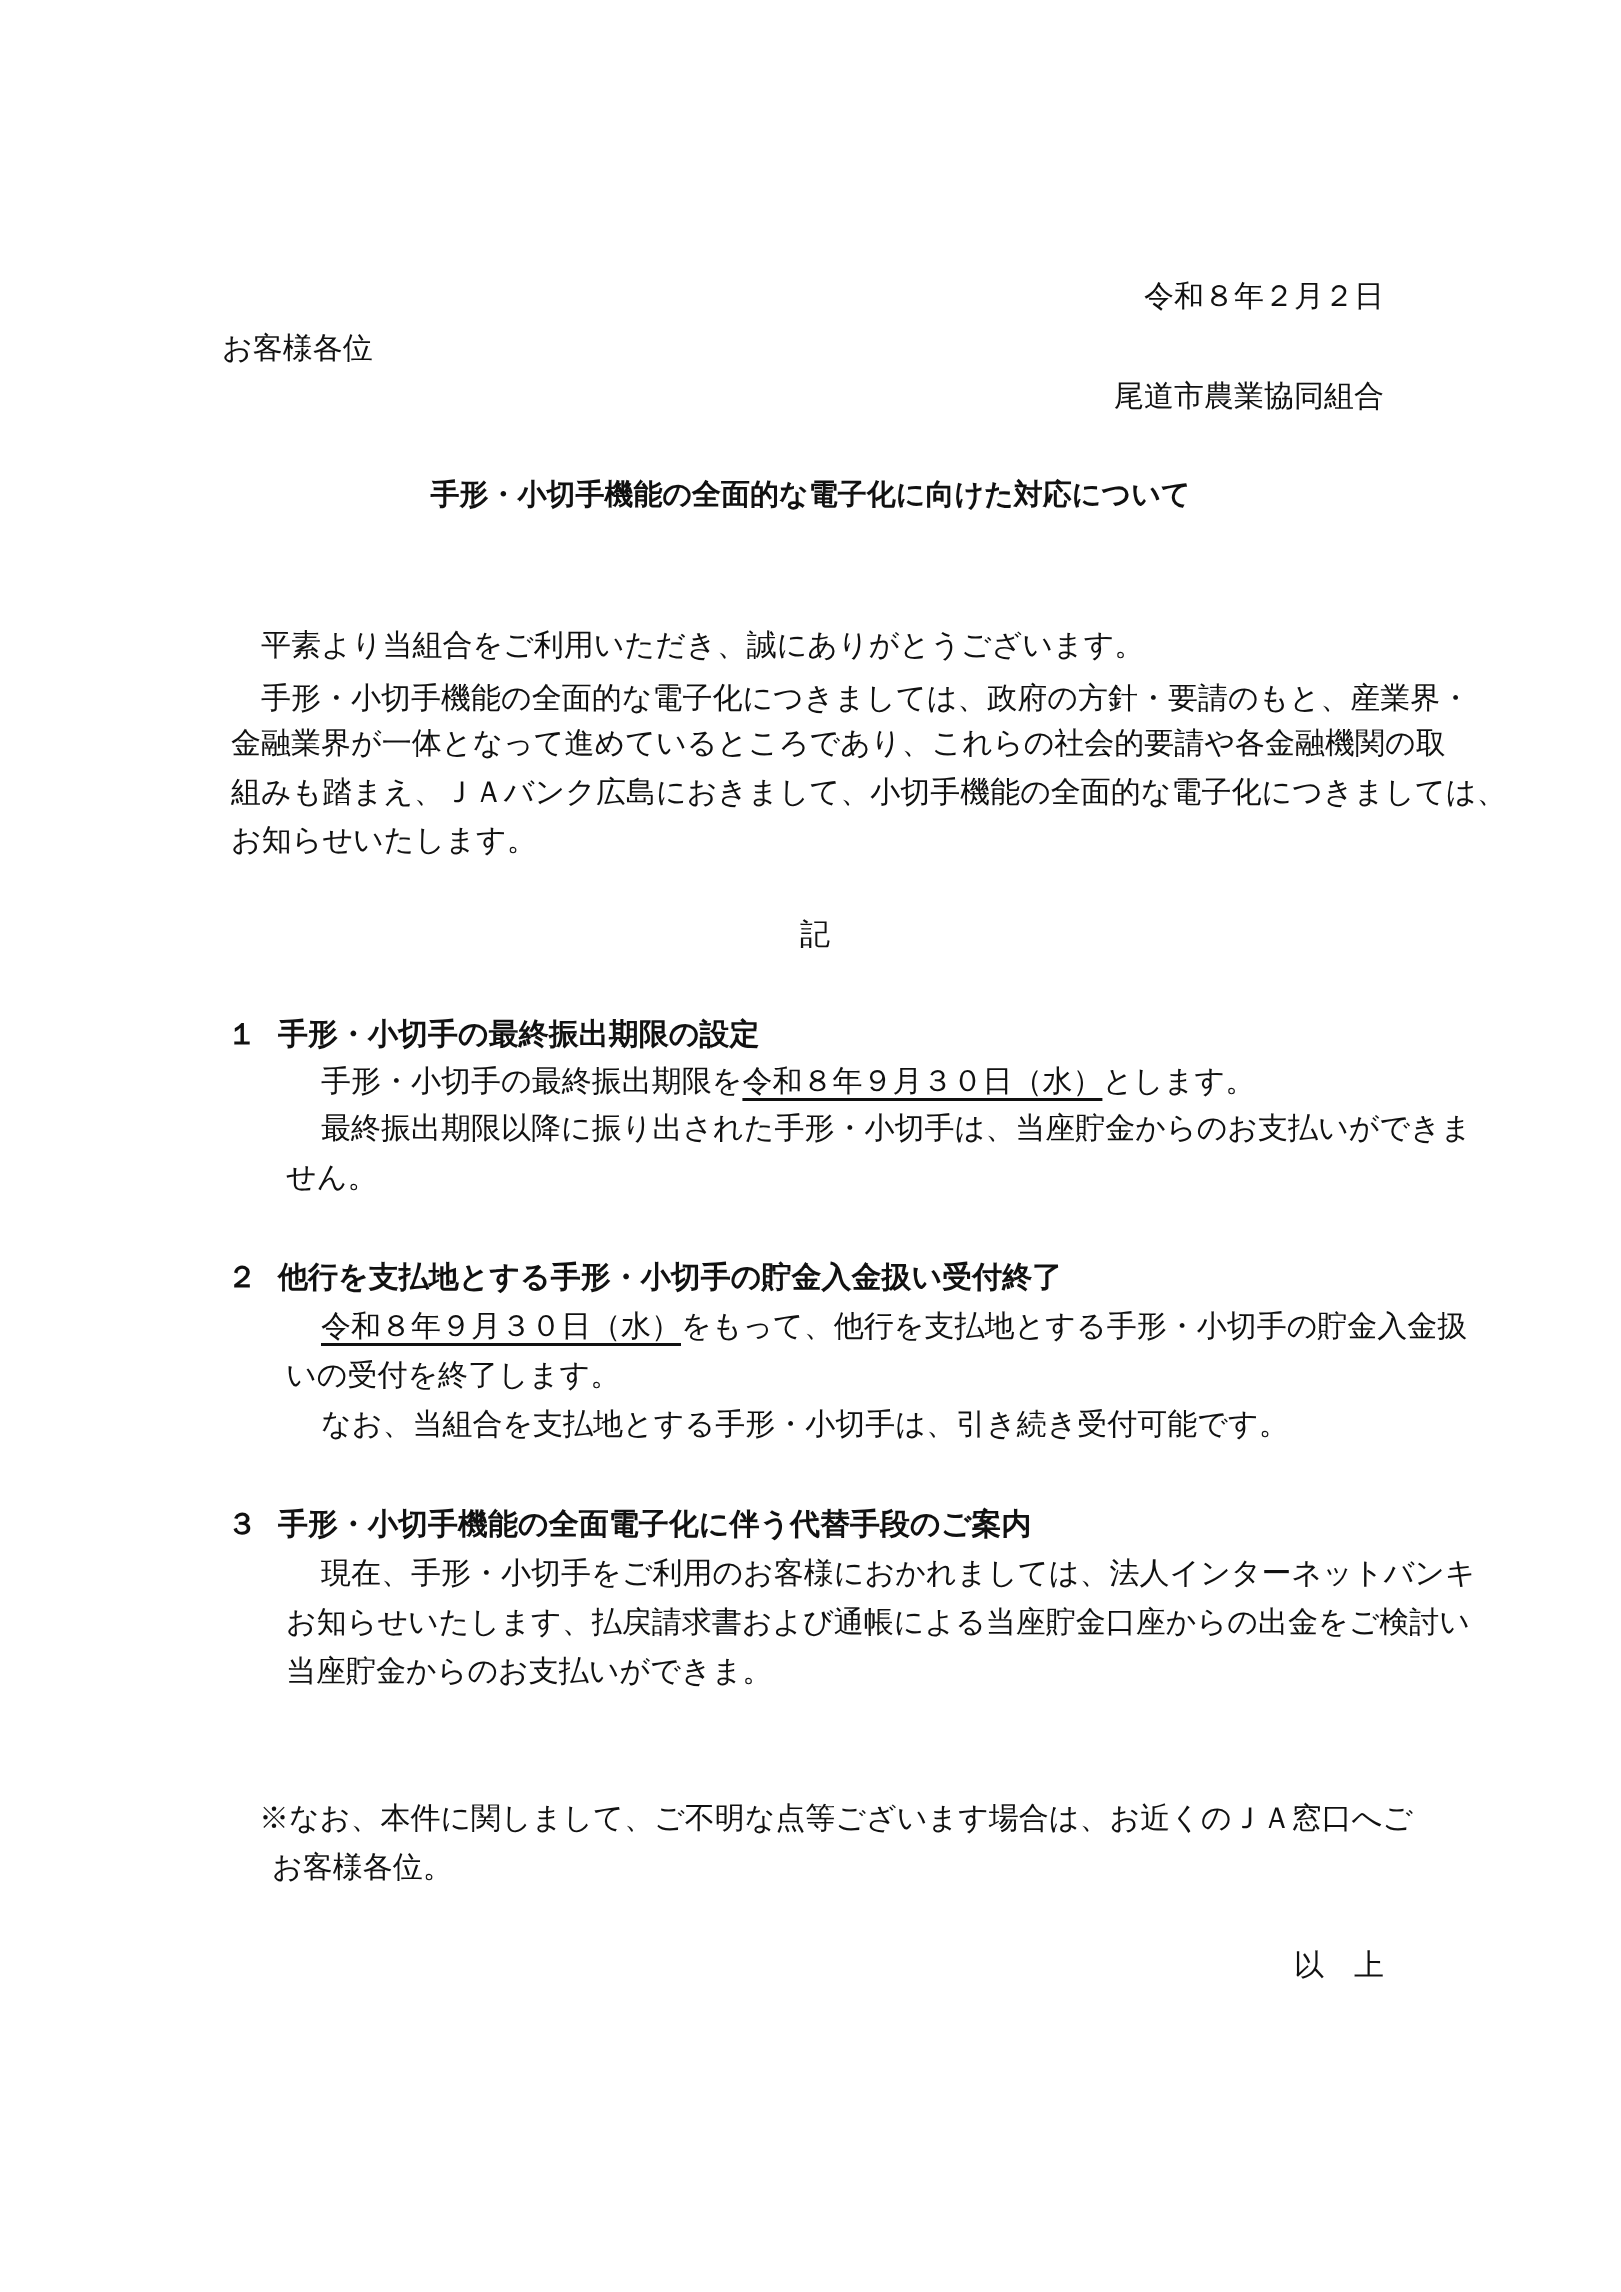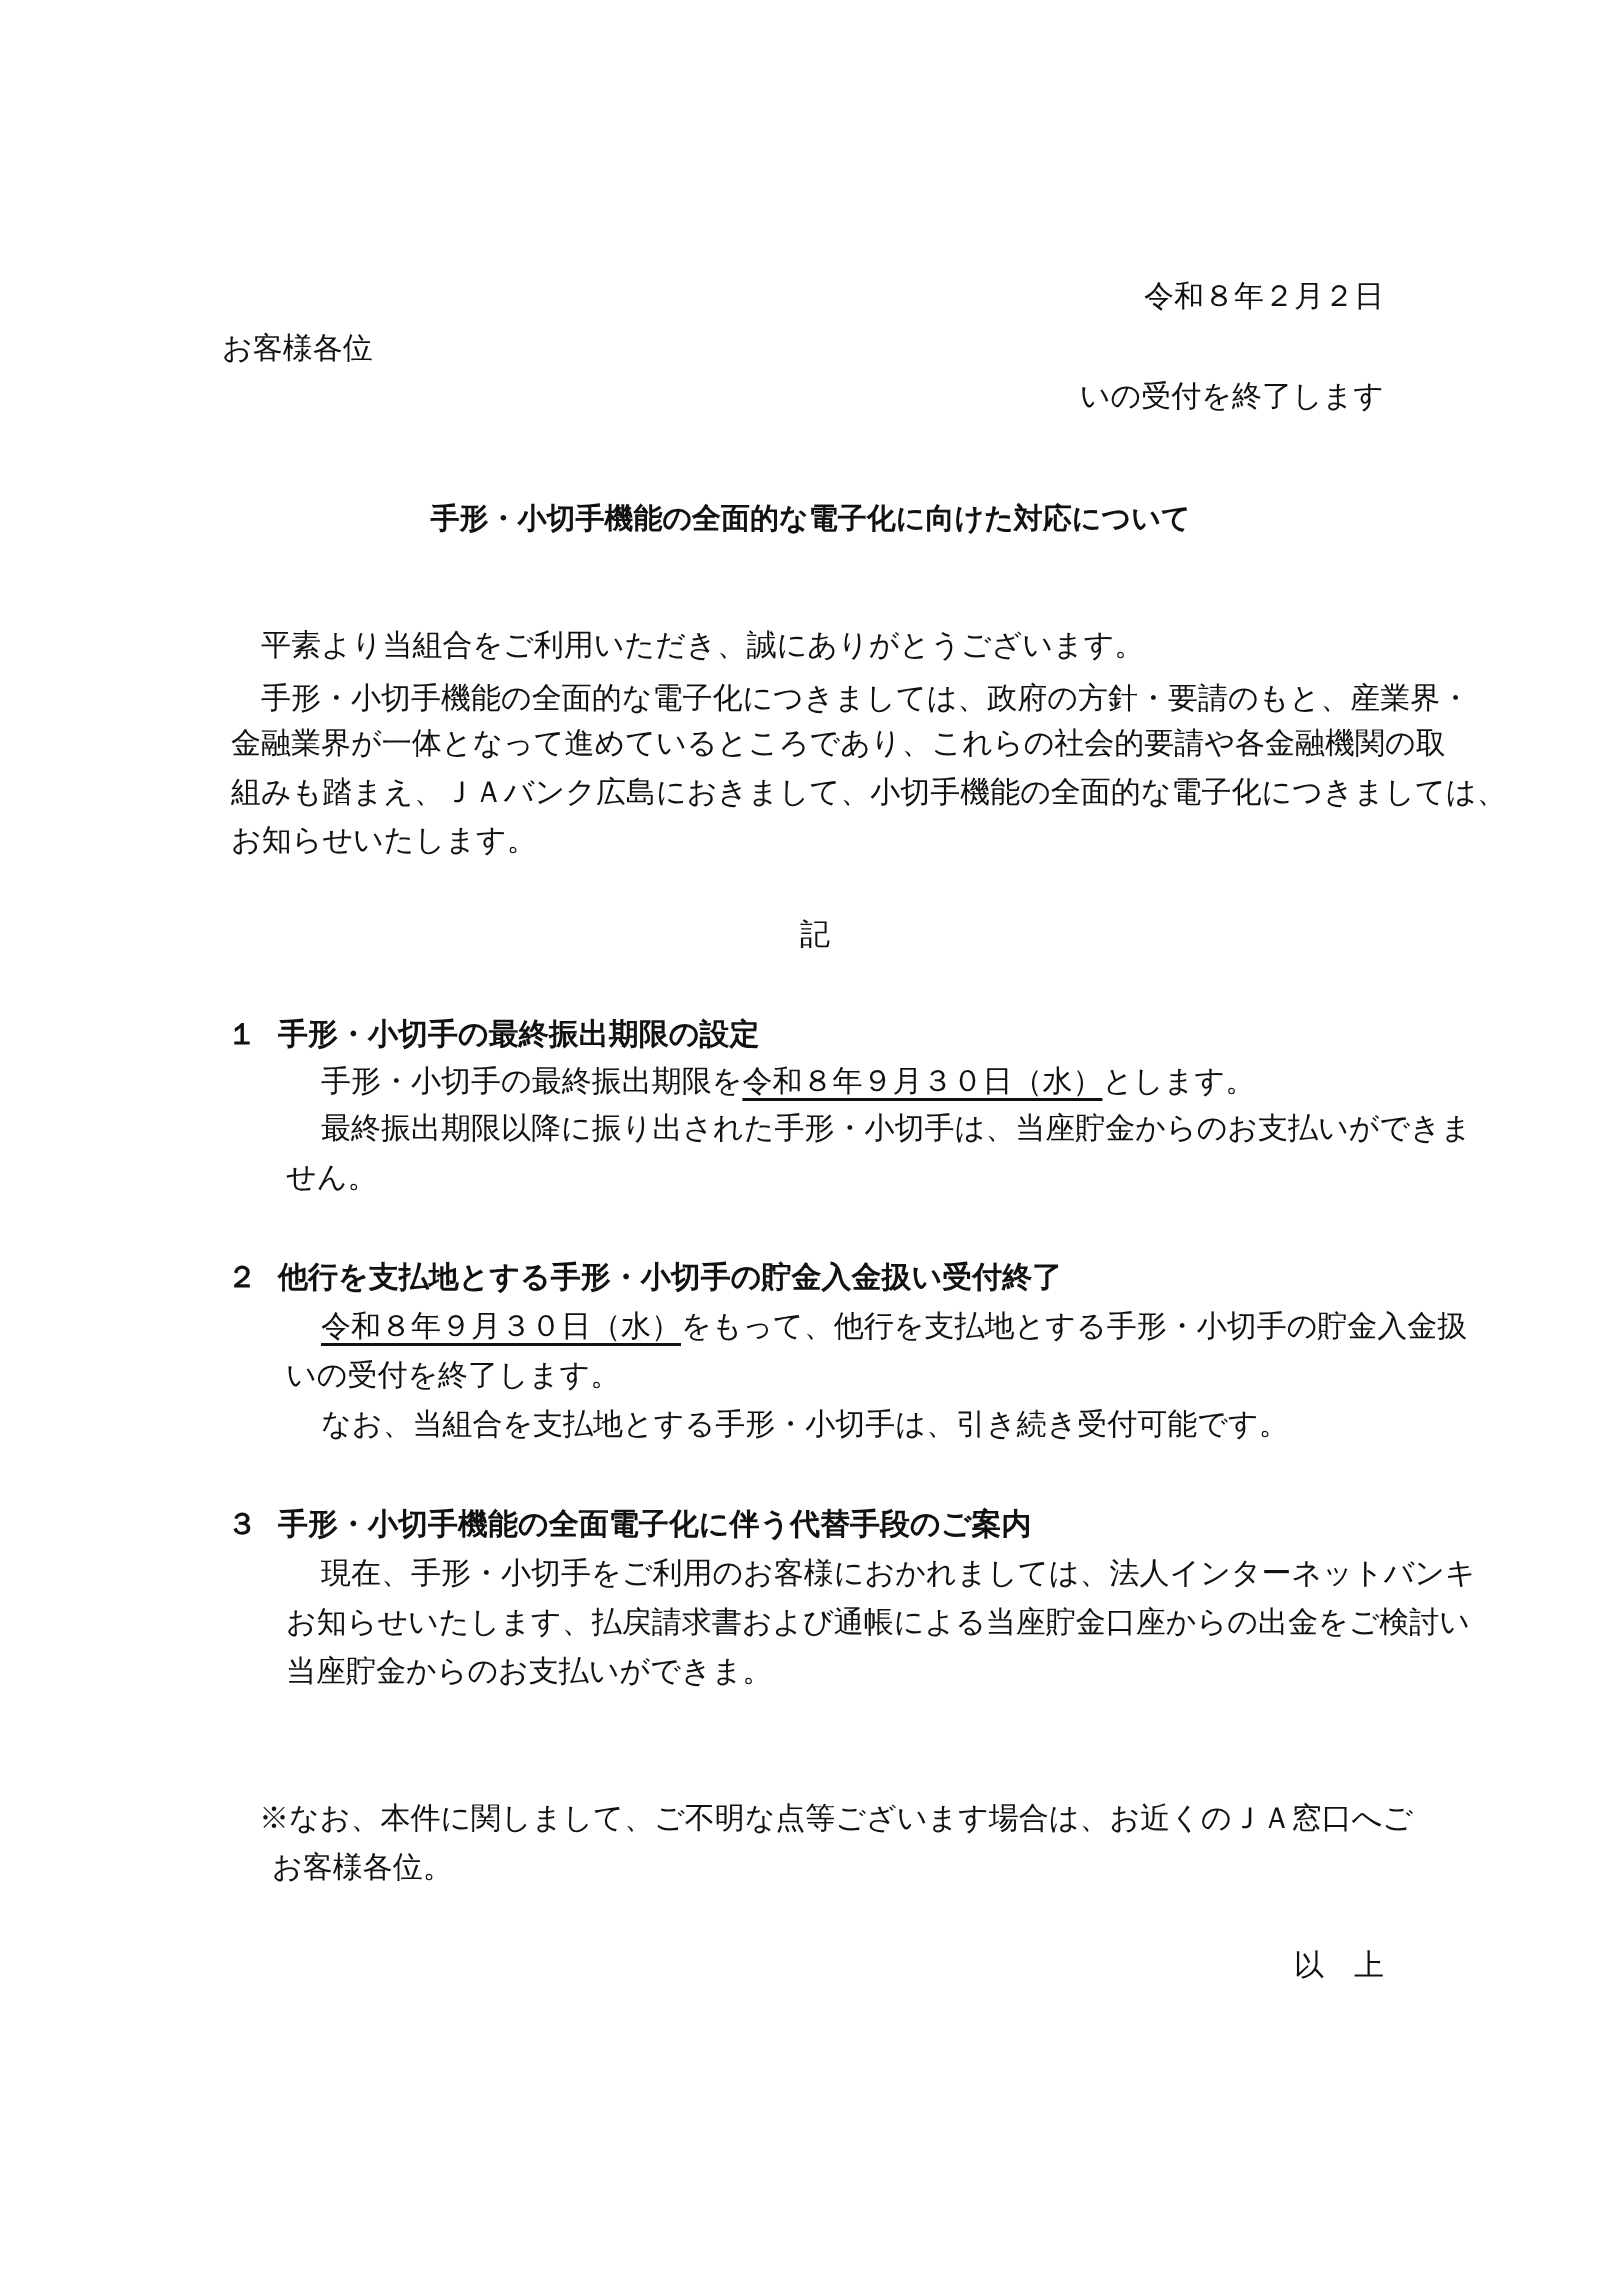--- a/index.html
+++ b/index.html
@@ -1,31 +1,31 @@
 <!DOCTYPE html>
 <html><head>
 <meta charset="utf-8">
 <style>
   html, body { margin:0; padding:0; background:#fff; }
   body { width:1621px; height:2293px; position:relative; overflow:hidden;
          font-family:"DejaVu Serif","Liberation Serif",serif; color:#111; }
   .abs { position:absolute; white-space:nowrap; font-size:30px; line-height:1; }
   .right { right:237px; text-align:left; }
   .gothic { font-family:"DejaVu Sans","Liberation Sans",sans-serif; font-weight:bold; }
-  .title { left:0; width:1621px; text-align:center; font-size:29px;margin-top:24px; }
+  .title { left:0; width:1621px; text-align:center; font-size:29px; }
   .u { text-decoration:underline; text-decoration-thickness:2.9px; text-underline-offset:6.9px; }
   .num { display:inline-block; width:51px; }
 </style>
 </head>
 <body>
 
 <div>
   <div class="abs right" style="top:281px">令和８年２月２日</div>
   <div class="abs" style="left:222px;top:333px">お客様各位</div>
-  <div class="abs right" style="top:381px">いの受付を終了します</div>
+  <div class="abs right" style="top:381px">尾道市農業協同組合</div>
 
   <div class="abs title gothic" style="top:480px">手形・小切手機能の全面的な電子化に向けた対応について</div>
 
   <div>
     <div class="abs" style="left:231px;top:630px">　平素より当組合をご利用いただき、誠にありがとうございます。</div>
     <div class="abs" style="left:231px;top:683px">　手形・小切手機能の全面的な電子化につきましては、政府の方針・要請のもと、産業界・</div>
     <div class="abs" style="left:231px;top:728px">金融業界が一体となって進めているところであり、これらの社会的要請や各金融機関の取</div>
     <div class="abs" style="left:231px;top:777px">組みも踏まえ、ＪＡバンク広島におきまして、小切手機能の全面的な電子化につきましては、</div>
     <div class="abs" style="left:231px;top:825px">お知らせいたします。</div>
   </div>

